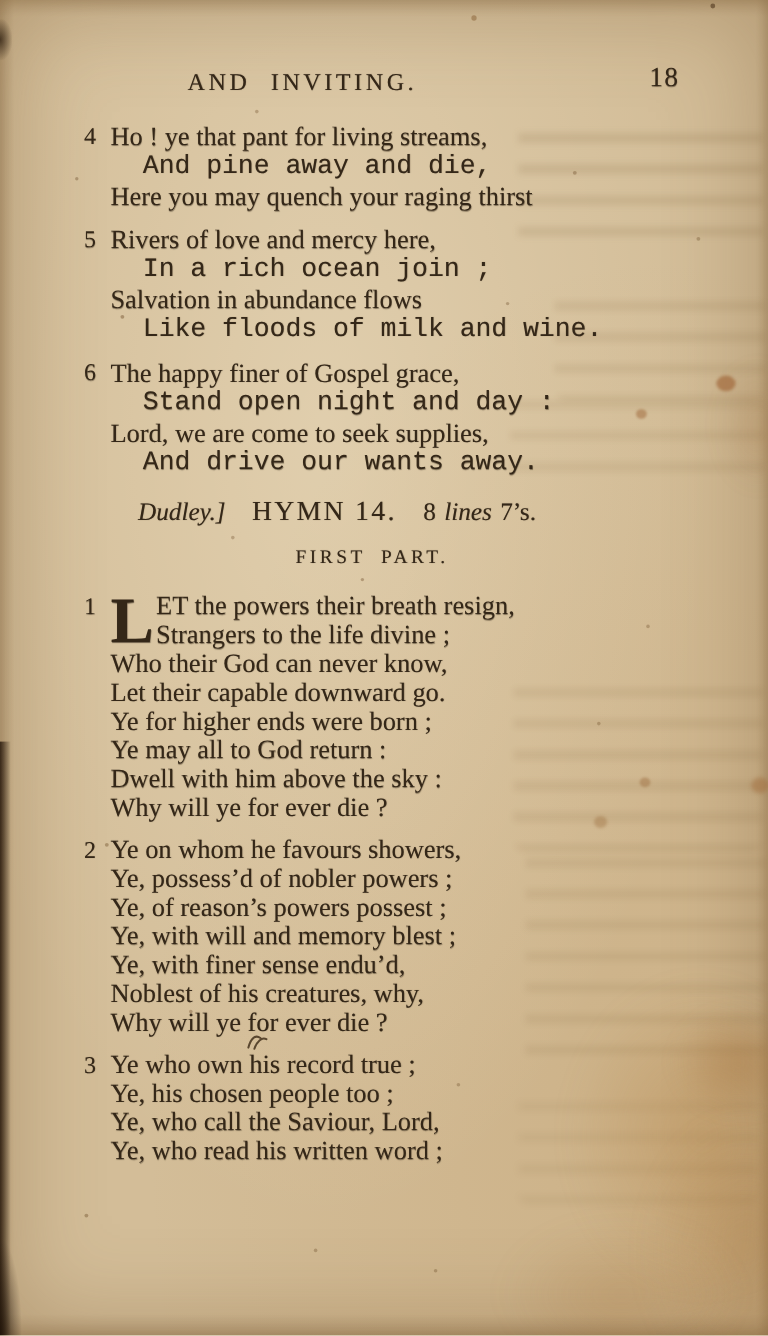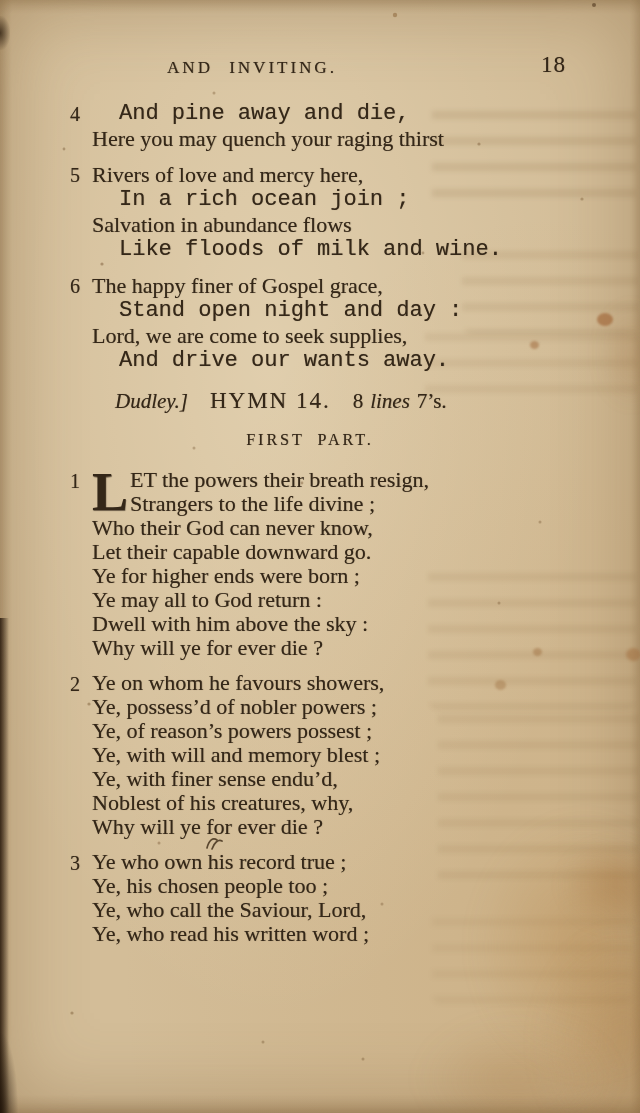--- a/index.html
+++ b/index.html
@@ -58,21 +58,21 @@
       422px 252px 0 0.4px rgba(112,80,44,0.36), 581px 198px 0 0.6px rgba(112,80,44,0.36),
       262px 1041px 0 0.5px rgba(112,80,44,0.36), 498px 602px 0 0.5px rgba(112,80,44,0.34),
       381px 903px 0 0.5px rgba(112,80,44,0.34), 193px 447px 0 0.5px rgba(112,80,44,0.34),
       394px 14px 0 1.2px rgba(128,86,42,0.45), 593px 4px 0 1.0px rgba(70,46,22,0.55);
   }
 
   
   .running-head {
     position: absolute; top: 58px; left: 0; width: 504px;
     text-align: center; z-index: 2;
-    font-size: 17px; letter-spacing: 3px; word-spacing: 9px;
+    font-size: 20px; letter-spacing: 3px; word-spacing: 9px;
     text-shadow: 0.3px 0.3px 0.7px rgba(52,39,24,0.55);
   }
   .folio {
     position: absolute; top: 52px; right: 74px; z-index: 2;
     font-size: 23px; letter-spacing: 1px;
     text-shadow: 0.3px 0.3px 0.7px rgba(52,39,24,0.55);
   }
   .col {
     position: absolute; left: 92px; top: 101px; width: 436px; z-index: 2;
     font-size: 22px; line-height: 25px;
@@ -139,20 +139,21 @@
 
   <div class="running-head">
     <span>AND INVITING.</span>
   </div>
   <div class="folio">18</div>
 
   <main class="col">
 
     <div class="stanza">
       <span class="vnum">4</span>
+      <div class="vline">Ho ! ye that pant for living streams,</div>
       <div class="vline ind">And pine away and die,</div>
       <div class="vline">Here you may quench your raging thirst</div>
     </div>
 
     <div class="stanza">
       <span class="vnum">5</span>
       <div class="vline">Rivers of love and mercy here,</div>
       <div class="vline ind">In a rich ocean join ;</div>
       <div class="vline">Salvation in abundance flows</div>
       <div class="vline ind">Like floods of milk and wine.</div>

